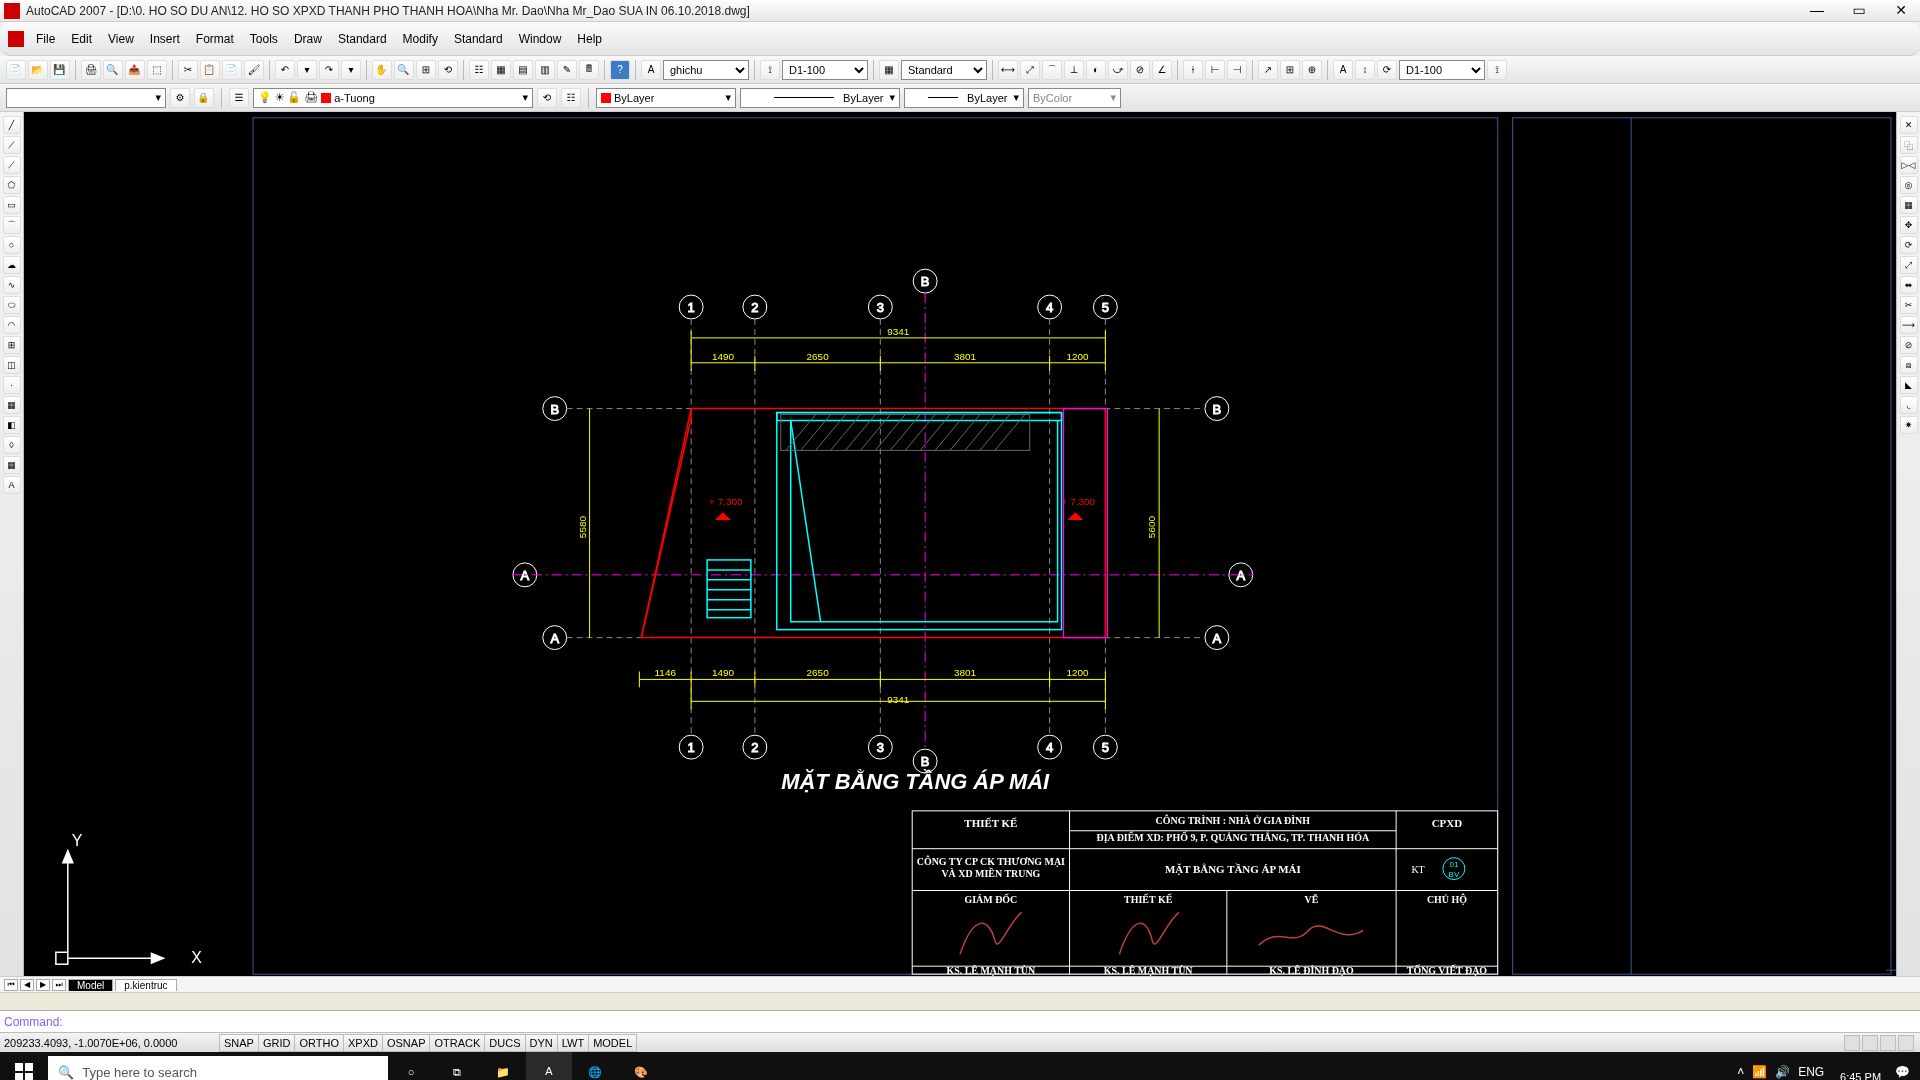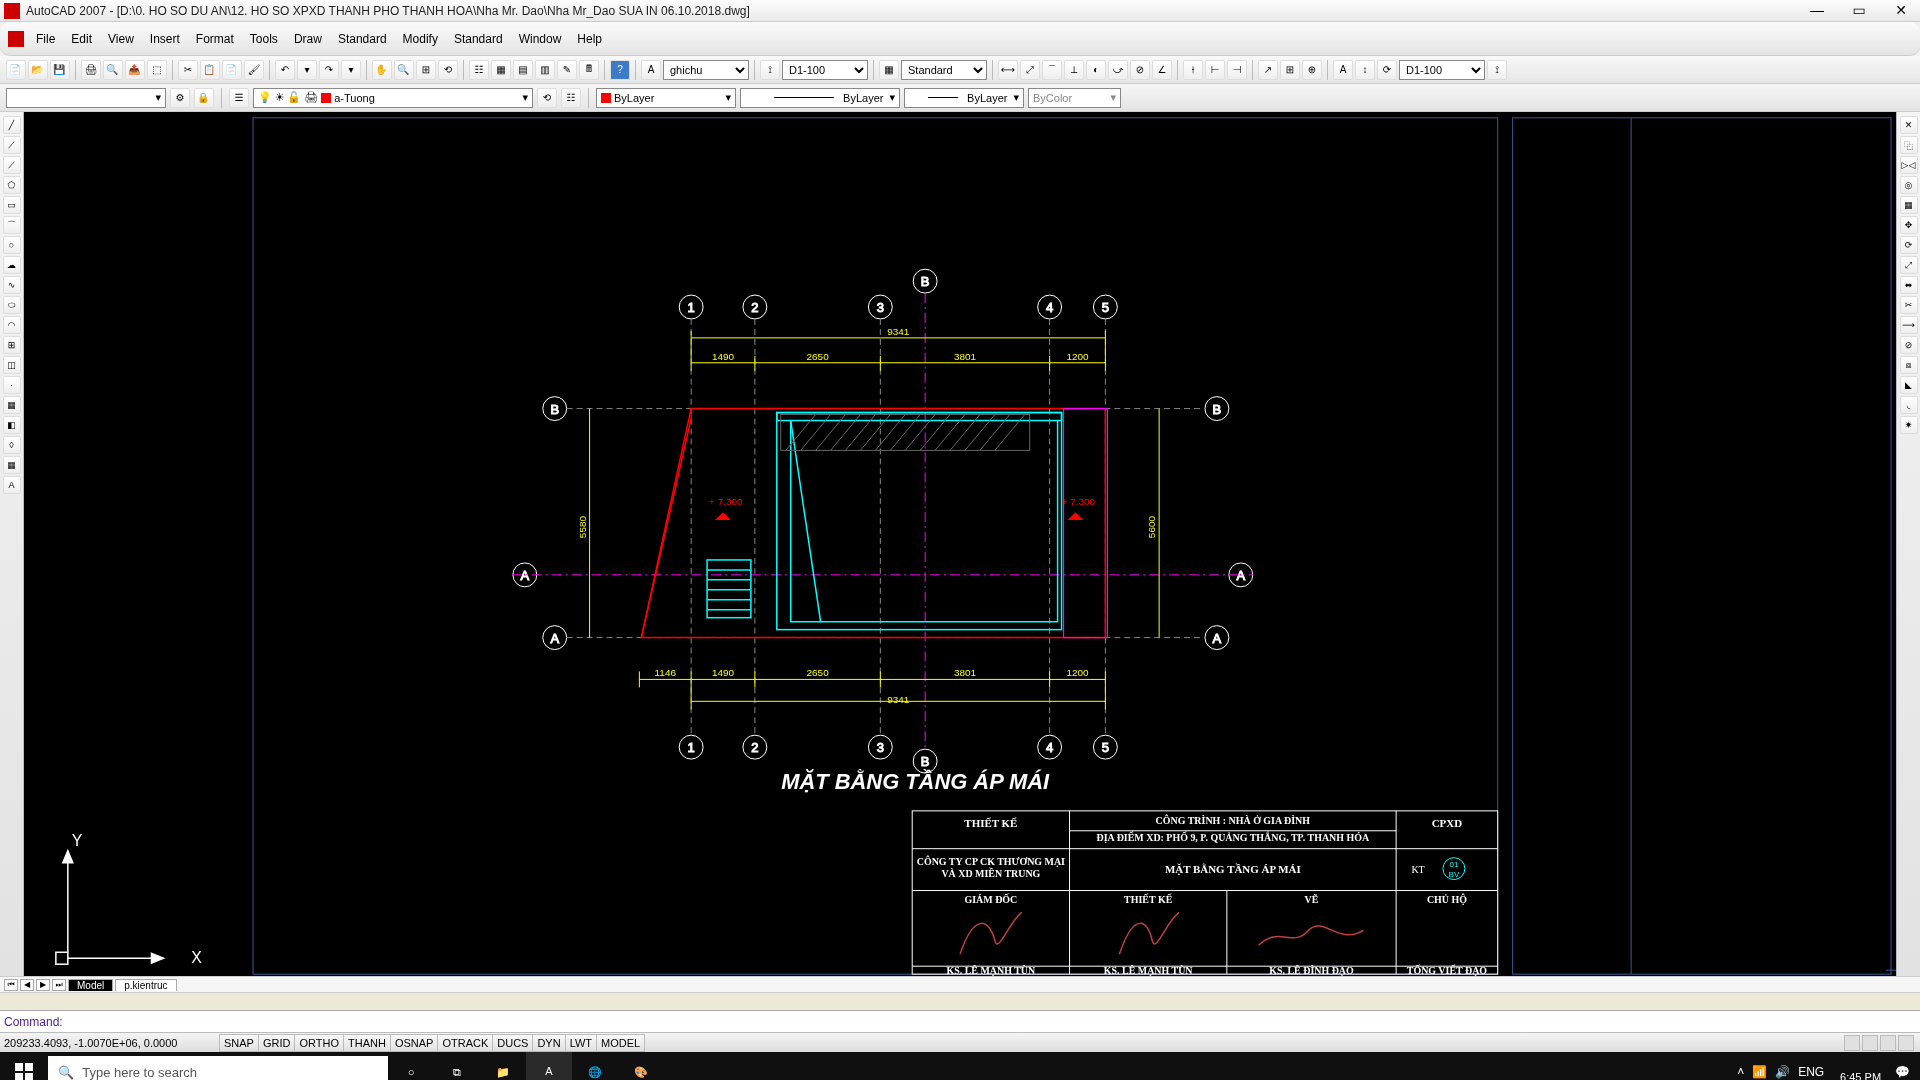--- a/index.html
+++ b/index.html
@@ -41,21 +41,21 @@
 .tabrow { height:16px; background:#f5f5f5; border-top:1px solid #ccc; display:flex; align-items:center; font-size:10px; padding-left:4px; gap:2px; }
 .tabrow .nav { width:14px; height:12px; border:1px solid #aaa; background:#fff; text-align:center; line-height:10px; cursor:pointer; font-size:8px; }
 .tab { padding:0 8px; border:1px solid #aaa; border-bottom:none; background:#fff; cursor:pointer; }
 .tab.active { background:#000; color:#fff; }
 
 
 .hscroll { height:18px; background:#ece9d8; border-top:1px solid #ccc; }
 
 
 .cmdline { height:22px; background:#fff; border-top:1px solid #aaa; display:flex; align-items:center; padding:0 4px; font-family:Consolas,monospace; font-size:12px; }
-.cmdline .prompt { color:#4c1d95; }
+.cmdline .prompt { color:#8b5cf6; }
 
 
 .statusbar { height:20px; background:linear-gradient(#f4f4f4,#dedede); border-top:1px solid #bbb; display:flex; align-items:center; font-size:11px; }
 .statusbar .coords { width:220px; padding:0 4px; border-right:1px solid #bbb; }
 .status-toggle { padding:0 4px; border:1px solid #bbb; margin-left:-1px; cursor:pointer; background:linear-gradient(#f9f9f9,#e0e0e0); height:18px; line-height:16px; }
 .statusbar .spacer { flex:1; }
 .tray-icons { display:flex; gap:2px; padding:0 6px; }
 .tray-icons span { width:16px; height:16px; background:#e0e0e0; border:1px solid #bbb; }
 
 
@@ -468,21 +468,21 @@
 
 <div class="cmdline">
   <span class="prompt">Command:</span>
 </div>
 
 <div class="statusbar">
   <div class="coords">209233.4093, -1.0070E+06, 0.0000</div>
   <span class="status-toggle">SNAP</span>
   <span class="status-toggle">GRID</span>
   <span class="status-toggle">ORTHO</span>
-  <span class="status-toggle">THANH</span>
+  <span class="status-toggle">XPXD</span>
   <span class="status-toggle">OSNAP</span>
   <span class="status-toggle">OTRACK</span>
   <span class="status-toggle">DUCS</span>
   <span class="status-toggle">DYN</span>
   <span class="status-toggle">LWT</span>
   <span class="status-toggle">MODEL</span>
   <div class="spacer"></div>
   <div class="tray-icons">
     <span></span>
     <span></span>

